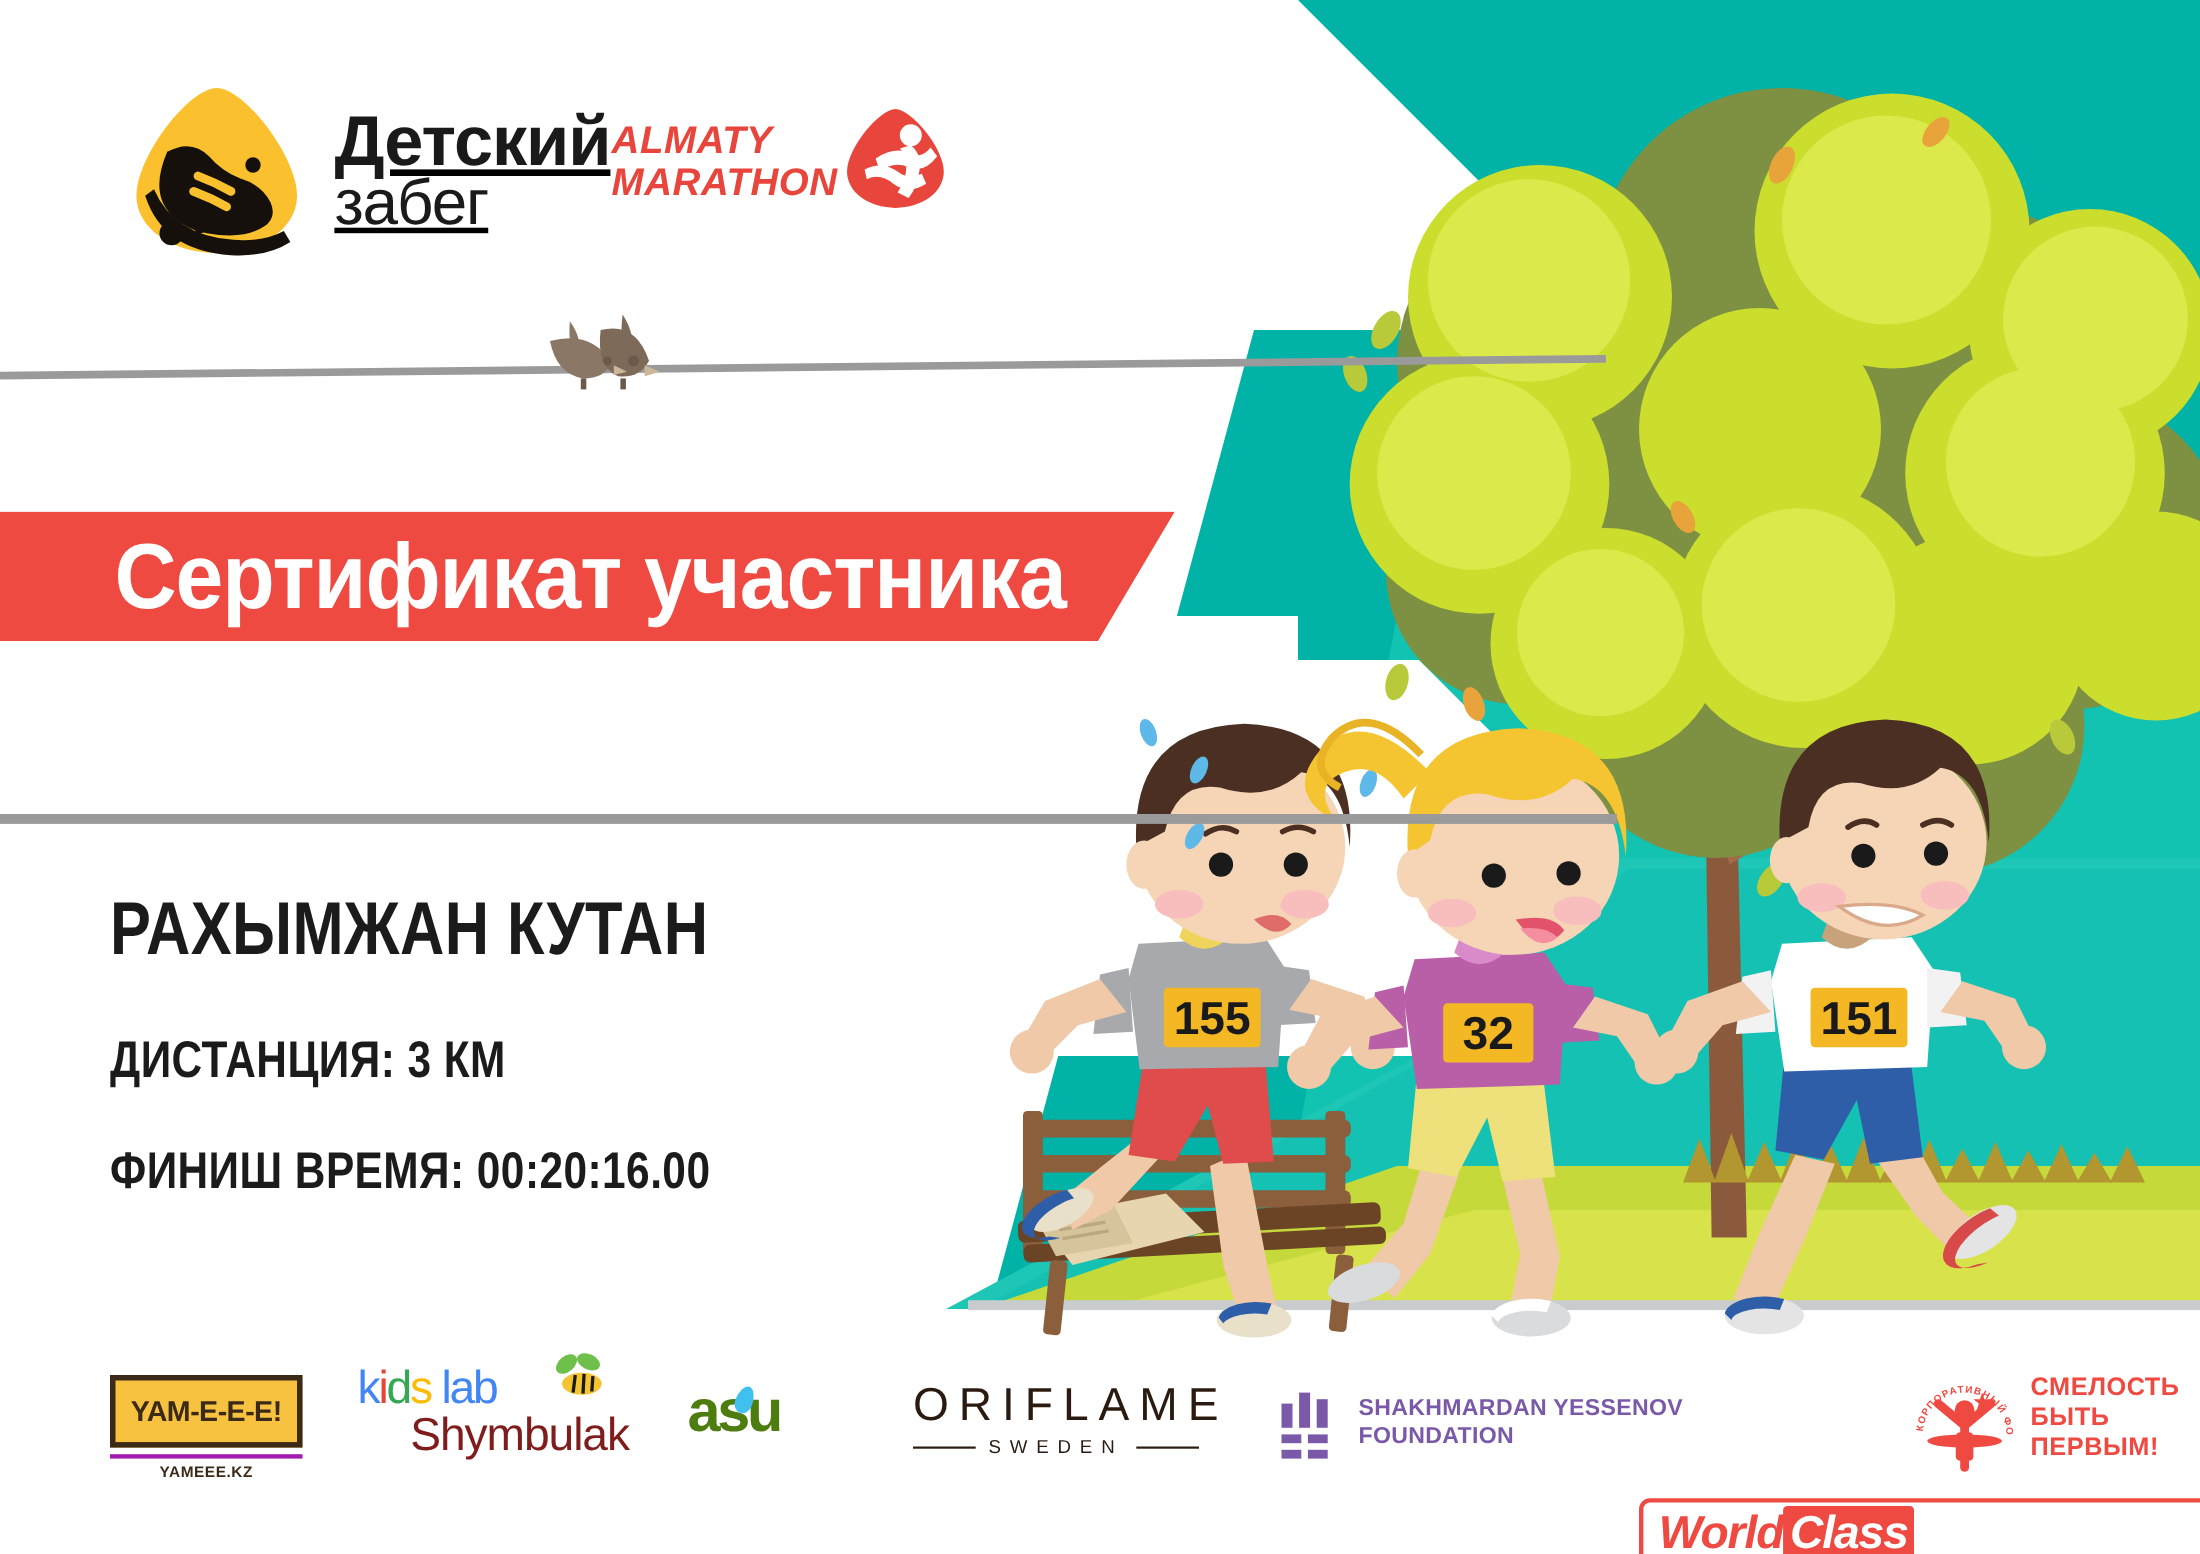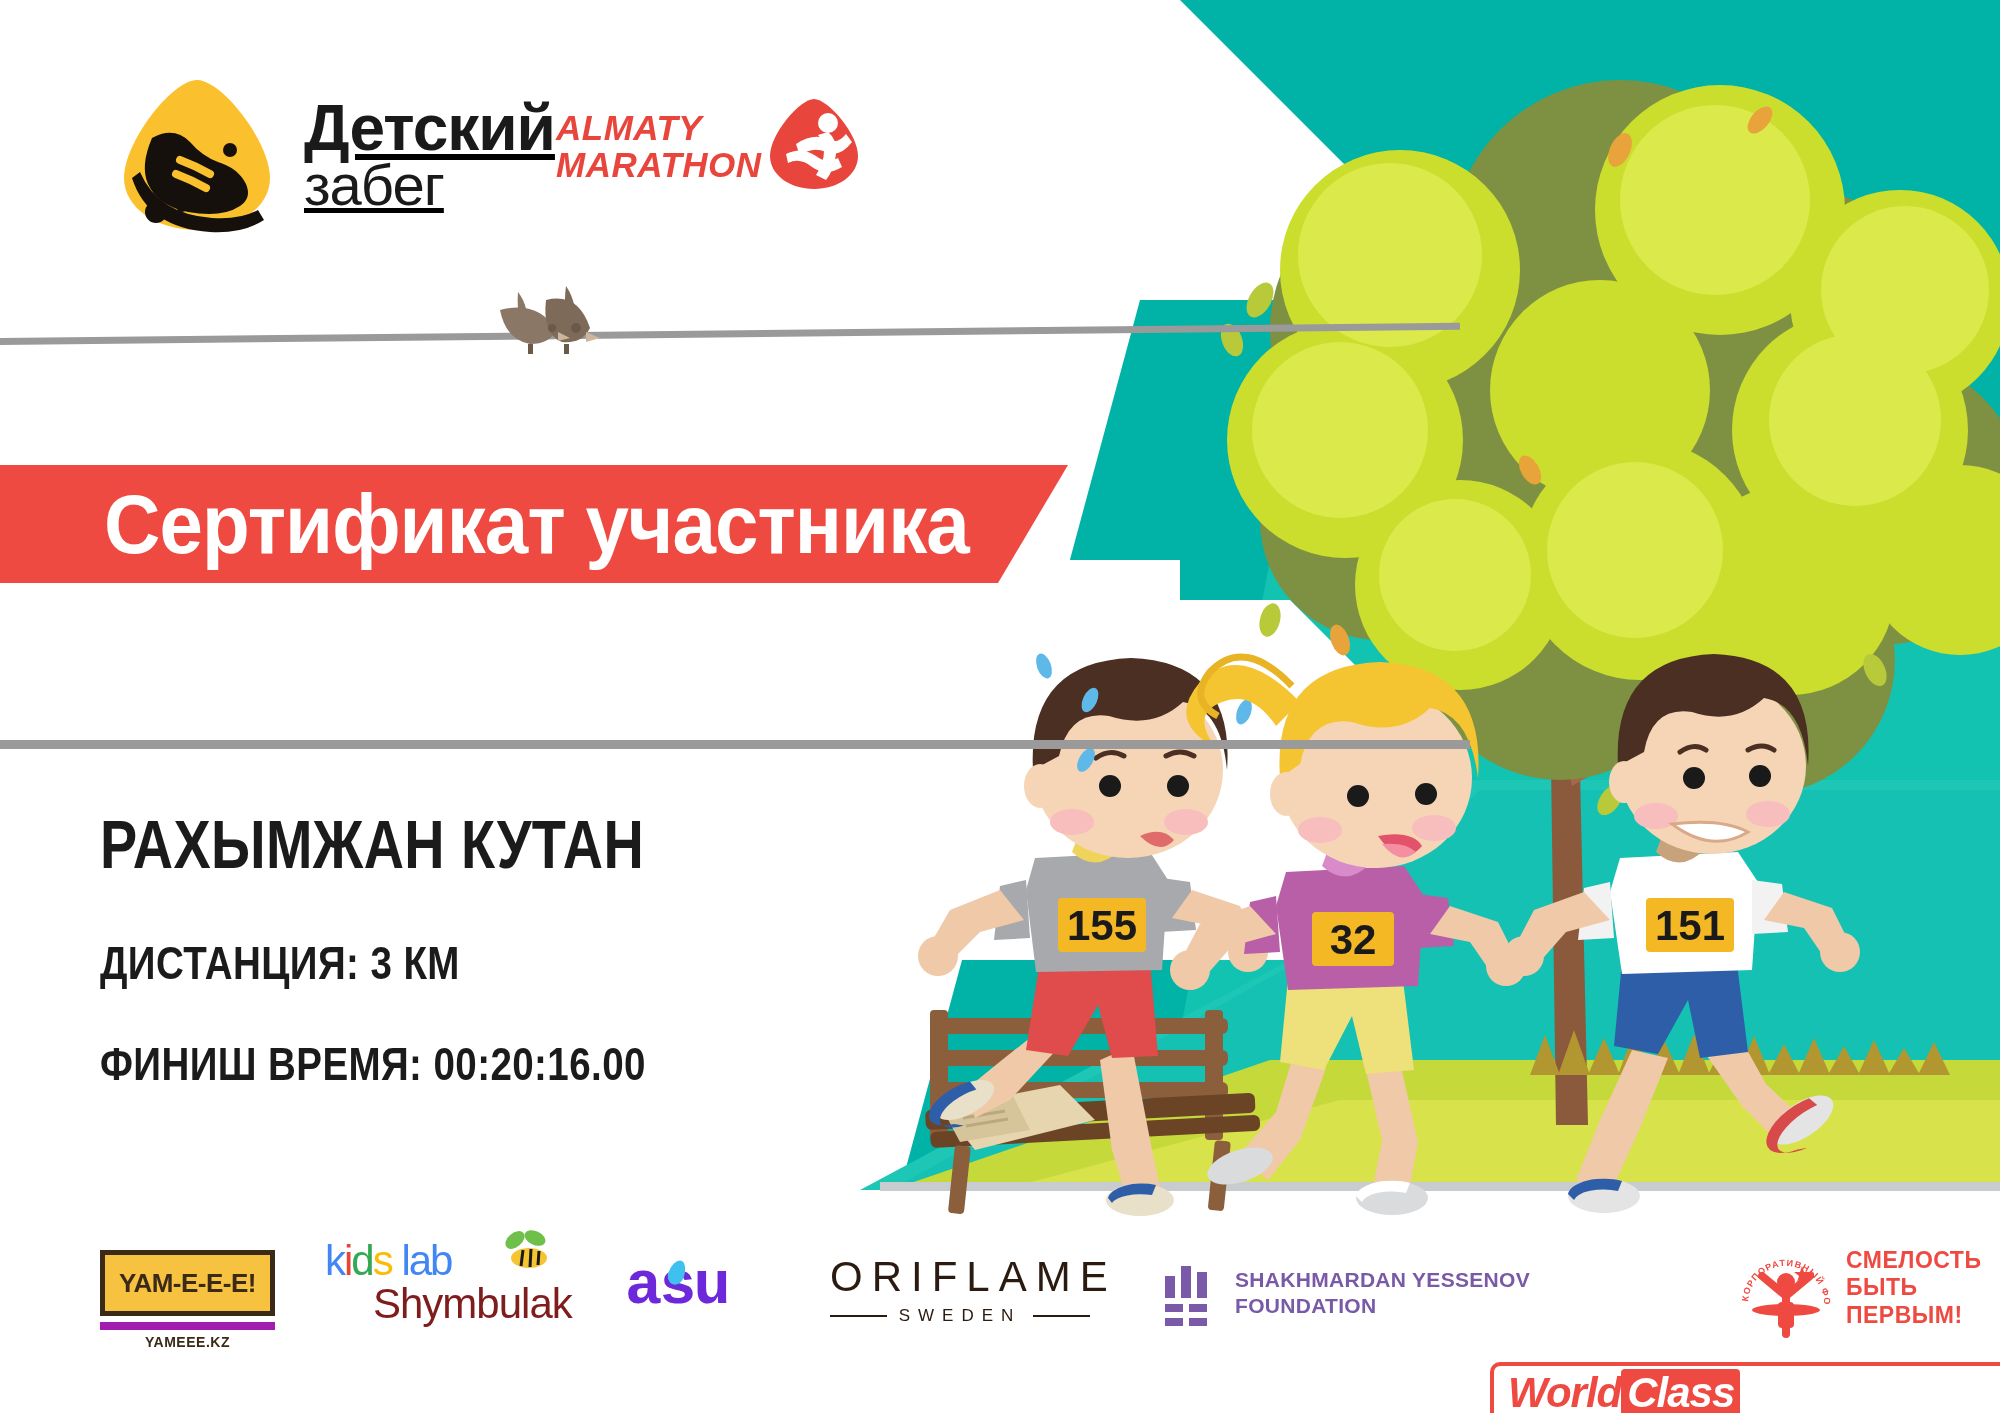--- a/index.html
+++ b/index.html
@@ -60,27 +60,27 @@
   
   .sponsors{position:absolute;left:0;top:1240px;width:1776px;height:120px;}
   .sp{position:absolute;top:0;}
 
   .yam-wrap{width:175px;text-align:center;}
   .yam-bar{
     position:relative;background:#f6c240;border:5px solid #3b2a18;
     height:56px;display:flex;align-items:center;justify-content:center;
   }
   .yam-bar span{font-weight:bold;font-size:26px;color:#3b2a18;letter-spacing:-.5px;}
-  .yam-url{margin-top:6px;border-top:8px solid #a21caf;padding-top:4px;font-size:14px;font-weight:bold;color:#3b2a18;letter-spacing:.5px;}
+  .yam-url{margin-top:6px;border-top:4px solid #a21caf;padding-top:4px;font-size:14px;font-weight:bold;color:#3b2a18;letter-spacing:.5px;}
 
   .kids{position:relative;height:100px;width:220px;}
   .kids .row1{font-size:42px;font-weight:normal;letter-spacing:-2px;line-height:1;}
   .kids .row2{position:absolute;left:48px;top:40px;font-size:42px;color:#7f1d1d;letter-spacing:-1px;}
 
-  .asu{font-size:62px;font-weight:bold;color:#6d28d9;letter-spacing:-3px;line-height:1;position:relative;font-family:Liberation Mono, monospace;}
+  .asu{font-size:54px;font-weight:bold;color:#4d7c0f;letter-spacing:-3px;line-height:1;position:relative;}
 
   .ori{color:#2b1a10;}
   .ori .w{font-size:42px;letter-spacing:9px;line-height:1;}
   .ori .s{display:flex;align-items:center;margin-top:8px;}
   .ori .s i{flex:1;height:2px;background:#2b1a10;display:block;}
   .ori .s b{font-size:17px;letter-spacing:8px;font-weight:normal;padding:0 12px;}
 
   .yes{display:flex;align-items:center;color:#7a5aa8;}
   .yes .mark{width:50px;height:62px;position:relative;margin-right:20px;}
   .yes .mark i{position:absolute;background:#7a5aa8;display:block;}

